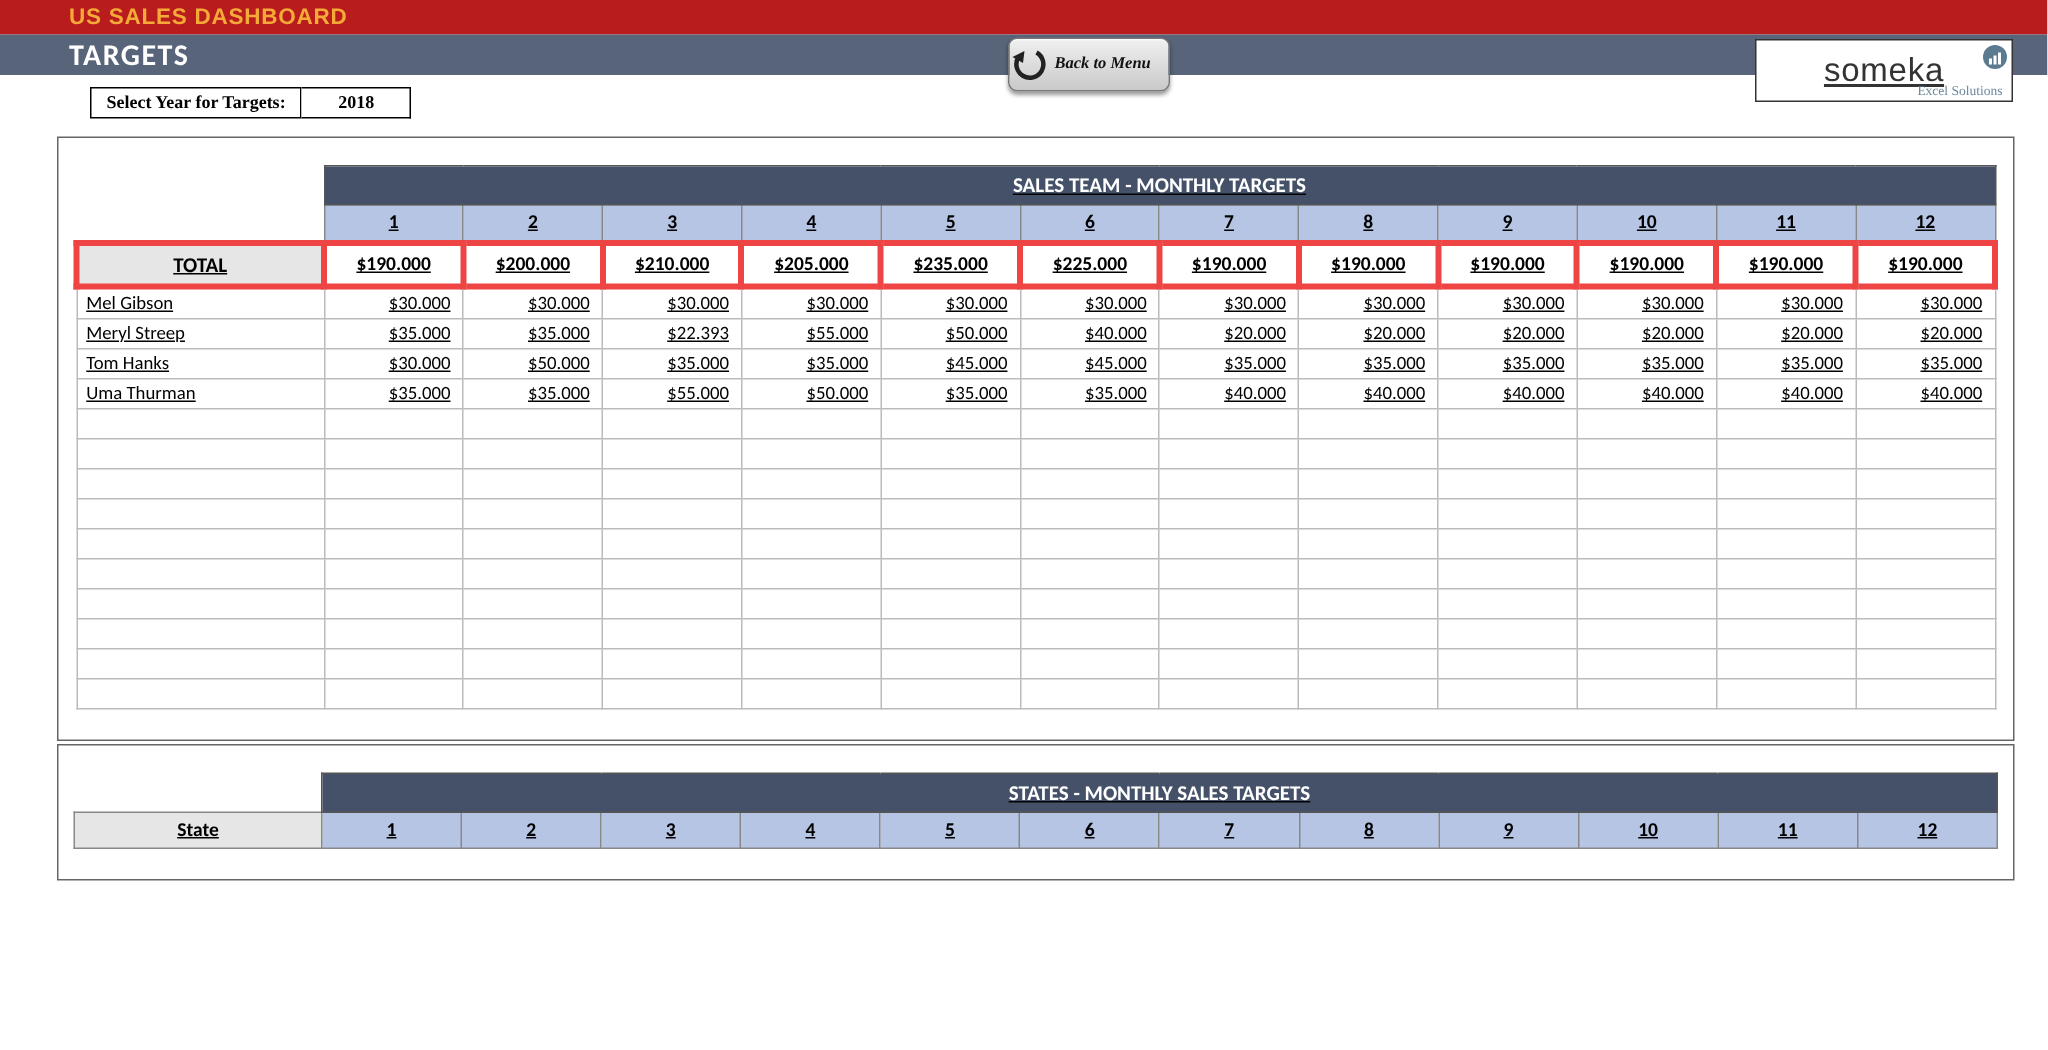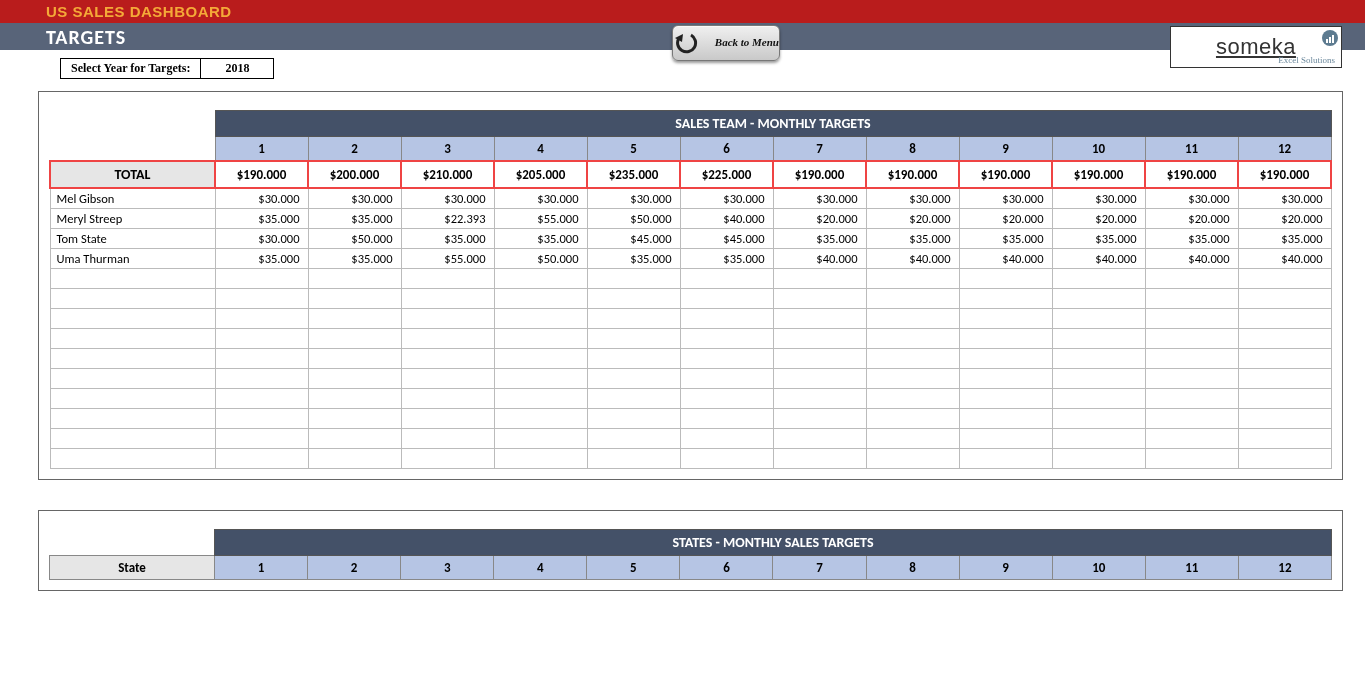--- a/index.html
+++ b/index.html
@@ -43,21 +43,21 @@
     top: 2px;
     left: 672px;
     width: 108px;
     height: 36px;
     background: linear-gradient(#f0f0f0, #c9c9c9);
     border: 1px solid #777;
     border-radius: 6px;
     box-shadow: 0 2px 3px rgba(0,0,0,0.4), inset 0 1px 0 rgba(255,255,255,0.6);
     display: flex;
     align-items: center;
-    justify-content: space-between;
+    justify-content: flex-start;
     cursor: pointer;
     z-index: 10;
   }
   .back-btn svg { flex-shrink: 0; }
   .back-btn-text {
     font-family: "Comic Sans MS", cursive;
     font-size: 11px;
     font-style: italic;
     font-weight: bold;
     color: #111;
@@ -128,23 +128,24 @@
   .yr-value {
     border: 1px solid #000;
     border-left: none;
     padding: 2px 24px;
     font-weight: bold;
     font-size: 12px;
     background: #fff;
   }
 
   .panel {
-    margin: 12px 22px 30px 38px;
+    margin: 12px 22px 2px 38px;
     border: 1px solid #666;
-    padding: 18px 10px 10px 10px;
+    padding: 18px 10px 20px 10px;
+    text-decoration: underline;
   }
 
   table {
     border-collapse: collapse;
     width: 100%;
     table-layout: fixed;
   }
   .col-name { width: 165px; }
 
   .hdr-main td {
@@ -165,21 +166,21 @@
     border: 1px solid #888;
     font-size: 13px;
   }
   .corner-blank { background: #fff !important; border: none !important; }
 
   .total-row td {
     background: #fff;
     font-weight: bold;
     text-align: center;
     padding: 4px 0;
-    border: 2px solid #ef4444;
+    border: 4px solid #ef4444;
     font-size: 13px;
   }
   .total-row .name-cell {
     text-align: center;
     background: #e6e6e6;
     font-size: 14px;
   }
 
   .data-row td {
     border: 1px solid #bbb;
@@ -309,21 +310,21 @@
           <td>$50.000</td>
           <td>$40.000</td>
           <td>$20.000</td>
           <td>$20.000</td>
           <td>$20.000</td>
           <td>$20.000</td>
           <td>$20.000</td>
           <td>$20.000</td>
         </tr>
         <tr class="data-row">
-          <td class="name-cell">Tom State</td>
+          <td class="name-cell">Tom Hanks</td>
           <td>$30.000</td>
           <td>$50.000</td>
           <td>$35.000</td>
           <td>$35.000</td>
           <td>$45.000</td>
           <td>$45.000</td>
           <td>$35.000</td>
           <td>$35.000</td>
           <td>$35.000</td>
           <td>$35.000</td>

